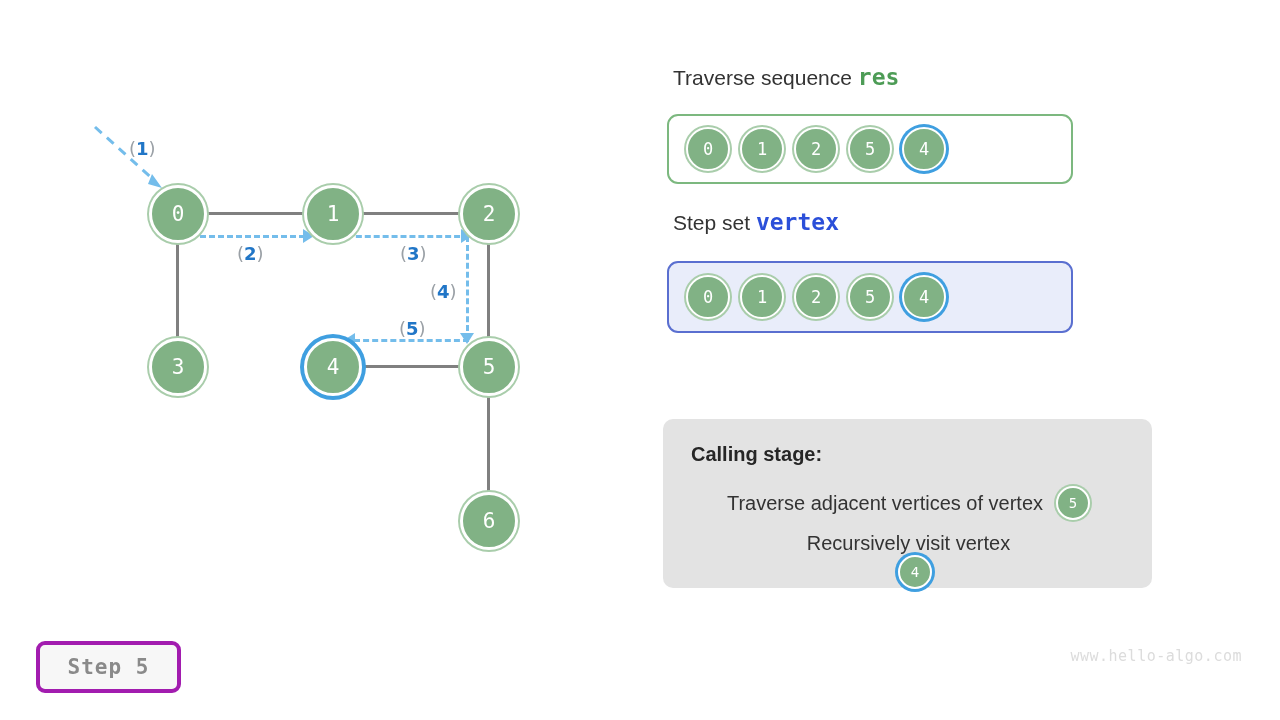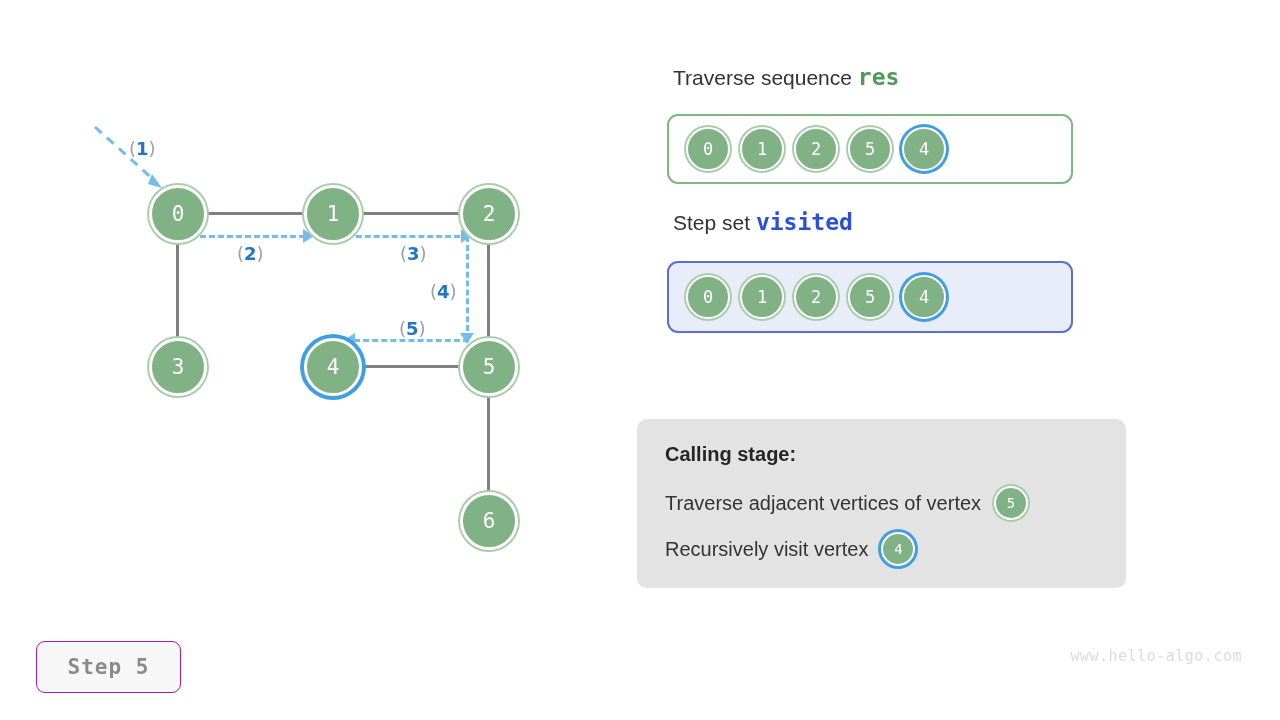--- a/index.html
+++ b/index.html
@@ -160,22 +160,23 @@
     color: #262626;
     margin-bottom: 20px;
   }
   .stage-row {
     display: flex;
     align-items: center;
     font-size: 20px;
     color: #333333;
     margin-bottom: 12px;
     white-space: nowrap;
-  }
-  .stage-row:last-child { margin-bottom: 8px; }
+    justify-content: center;
+  }
+  .stage-row:last-child { margin-bottom: 8px; flex-direction: column; }
   .badge {
     width: 34px;
     height: 34px;
     border-radius: 50%;
     background: #81b285;
     border: 2px solid #ffffff;
     box-shadow: 0 0 0 2px #a9cdab;
     display: inline-flex;
     align-items: center;
     justify-content: center;
@@ -189,21 +190,21 @@
   .badge.hl { box-shadow: 0 0 0 3px #3f9fe0; }
 
   
   .step-chip {
     position: absolute;
     left: 36px;
     top: 641px;
     width: 145px;
     height: 52px;
     box-sizing: border-box;
-    border: 1px solid #a21caf;
+    border: 4px solid #a21caf;
     border-radius: 9px;
     background: #f7f7f7;
     display: flex;
     align-items: center;
     justify-content: center;
     font-family: "DejaVu Sans Mono", "Liberation Mono", monospace;
     font-size: 21px;
     font-weight: 700;
     color: #8a8a8a;
     letter-spacing: 1px;
@@ -280,32 +281,32 @@
 <div class="seqbox res" style="left:667px; top:114px; width:406px; height:70px;">
   <div class="chip">0</div>
   <div class="chip">1</div>
   <div class="chip">2</div>
   <div class="chip">5</div>
   <div class="chip hl">4</div>
 </div>
 
 <div class="panel-title" style="left:673px; top:209px;">
   <span>Step set</span>
-  <code class="code-blue">visited</code>
+  <code class="code-blue">vertex</code>
 </div>
 
 <div class="seqbox visited" style="left:667px; top:261px; width:406px; height:72px;">
   <div class="chip">0</div>
   <div class="chip">1</div>
   <div class="chip">2</div>
   <div class="chip">5</div>
   <div class="chip hl">4</div>
 </div>
 
-<div class="stage" style="left:637px; top:419px; width:489px; height:169px;">
+<div class="stage" style="left:663px; top:419px; width:489px; height:169px;">
   <div class="stage-head">Calling stage:</div>
 
   <div class="stage-row">
     <span>Traverse adjacent vertices of vertex</span>
     <span class="badge">5</span>
   </div>
 
   <div class="stage-row">
     <span>Recursively visit vertex</span>
     <span class="badge hl">4</span>

